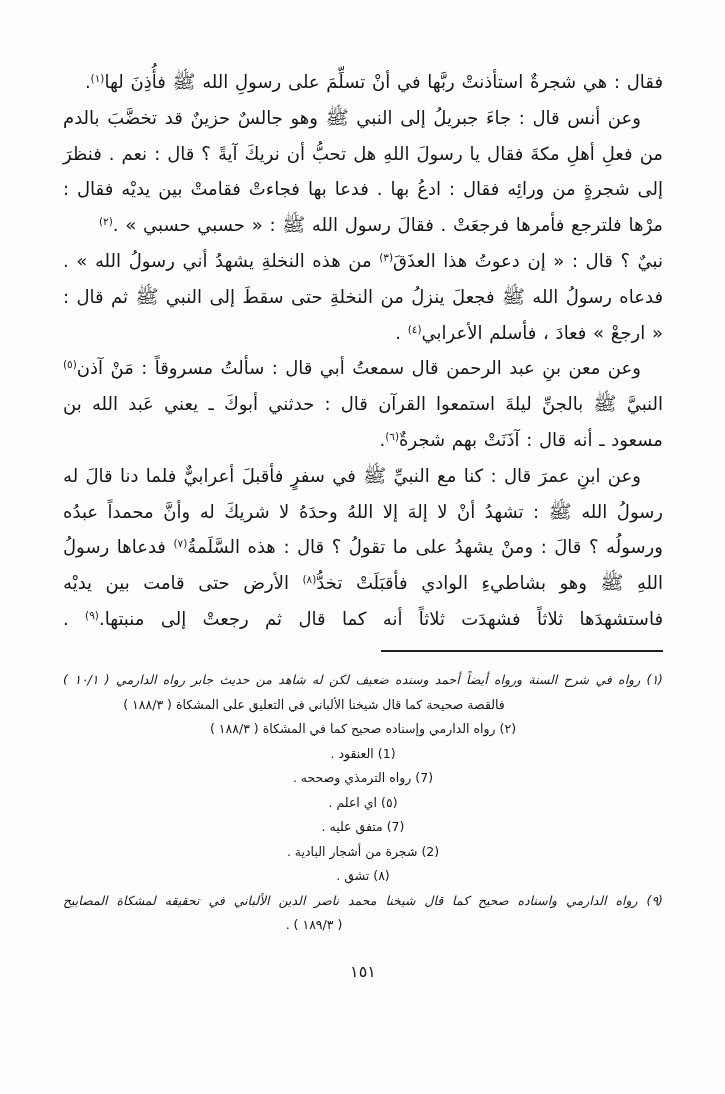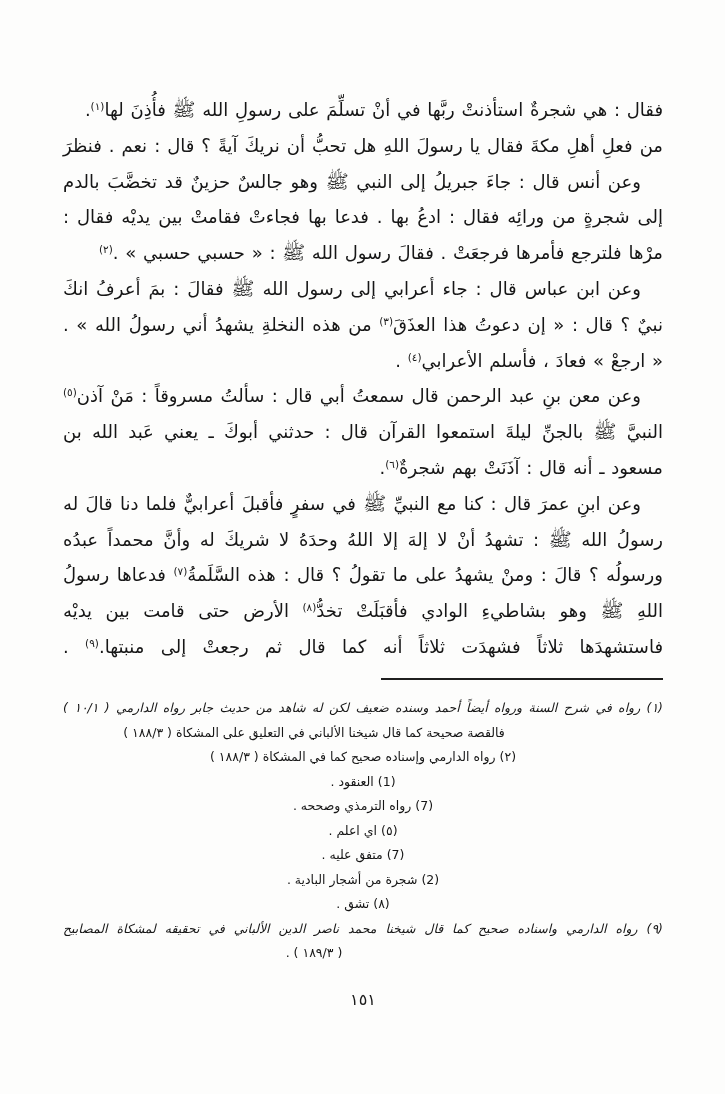--- a/index.html
+++ b/index.html
@@ -5,21 +5,21 @@
   html, body { margin: 0; padding: 0; }
   body {
     width: 725px; height: 1094px; overflow: hidden;
     background: #fdfdfc;
     font-family: "DejaVu Sans", sans-serif;
   }
   .page {
     position: relative;
     width: 725px; height: 1094px;
     box-sizing: border-box;
-    padding: 92px 62px 0 63px;
+    padding: 64px 62px 0 63px;
     direction: rtl;
     color: #161616;
   }
   
   .body-block { width: 600px; }
   .bline {
     height: 35.8px; line-height: 35.8px;
     font-size: 18px;
     white-space: nowrap;
     text-align: right;
@@ -56,26 +56,26 @@
     letter-spacing: 3px;
     color: #1a1a1a;
   }
 </style>
 </head>
 <body>
 
 <div class="page">
   <main class="body-block">
       <div class="bline">فقال : هي شجرةٌ استأذنتْ ربَّها في أنْ تسلِّمَ على رسولِ الله <span class="saw">ﷺ</span> فأُذِنَ لها<sup>(١)</sup>.</div>
+      <div class="bline just ind">وعن أنس قال : جاءَ جبريلُ إلى النبي <span class="saw">ﷺ</span> وهو جالسٌ حزينٌ قد تخضَّبَ بالدم</div>
       <div class="bline just">من فعلِ أهلِ مكةَ فقال يا رسولَ اللهِ هل تحبُّ أن نريكَ آيةً ؟ قال : نعم . فنظرَ</div>
-      <div class="bline just ind">وعن أنس قال : جاءَ جبريلُ إلى النبي <span class="saw">ﷺ</span> وهو جالسٌ حزينٌ قد تخضَّبَ بالدم</div>
       <div class="bline just">إلى شجرةٍ من ورائِه فقال : ادعُ بها . فدعا بها فجاءتْ فقامتْ بين يديْه فقال :</div>
       <div class="bline">مرْها فلترجع فأمرها فرجعَتْ . فقالَ رسول الله <span class="saw">ﷺ</span> : « حسبي حسبي » .<sup>(٢)</sup></div>
-      <div class="bline just ind">وعن ابن عباس قال : جاء أعرابي إلى رسول الله <span class="saw">ﷺ</span> فقالَ : بمَ أعرفُ انكَ</div>
       <div class="bline just">نبيٌ ؟ قال : « إن دعوتُ هذا العذَقَ<sup>(٣)</sup> من هذه النخلةِ يشهدُ أني رسولُ الله » .</div>
+      <div class="bline just">فدعاه رسولُ الله <span class="saw">ﷺ</span> فجعلَ ينزلُ من النخلةِ حتى سقطَ إلى النبي <span class="saw">ﷺ</span> ثم قال :</div>
       <div class="bline">« ارجعْ » فعادَ ، فأسلم الأعرابي<sup>(٤)</sup> .</div>
       <div class="bline just ind">وعن معن بنِ عبد الرحمن قال سمعتُ أبي قال : سألتُ مسروقاً : مَنْ آذن<sup>(٥)</sup></div>
       <div class="bline just">النبيَّ <span class="saw">ﷺ</span> بالجنِّ ليلةَ استمعوا القرآن قال : حدثني أبوكَ ـ يعني عَبد الله بن</div>
       <div class="bline">مسعود ـ أنه قال : آذَنَتْ بهم شجرةٌ<sup>(٦)</sup>.</div>
       <div class="bline just ind">وعن ابنِ عمرَ قال : كنا مع النبيِّ <span class="saw">ﷺ</span> في سفرٍ فأقبلَ أعرابيٌّ فلما دنا قالَ له</div>
       <div class="bline just">رسولُ الله <span class="saw">ﷺ</span> : تشهدُ أنْ لا إلهَ إلا اللهُ وحدَهُ لا شريكَ له وأنَّ محمداً عبدُه</div>
       <div class="bline just">ورسولُه ؟ قالَ : ومنْ يشهدُ على ما تقولُ ؟ قال : هذه السَّلَمةُ<sup>(٧)</sup> فدعاها رسولُ</div>
       <div class="bline just">اللهِ <span class="saw">ﷺ</span> وهو بشاطيءِ الوادي فأقبَلَتْ تخدُّ<sup>(٨)</sup> الأرض حتى قامت بين يديْه</div>
       <div class="bline just">فاستشهدَها ثلاثاً فشهدَت ثلاثاً أنه كما قال ثم رجعتْ إلى منبتها.<sup>(٩)</sup> .</div>
     </main>

